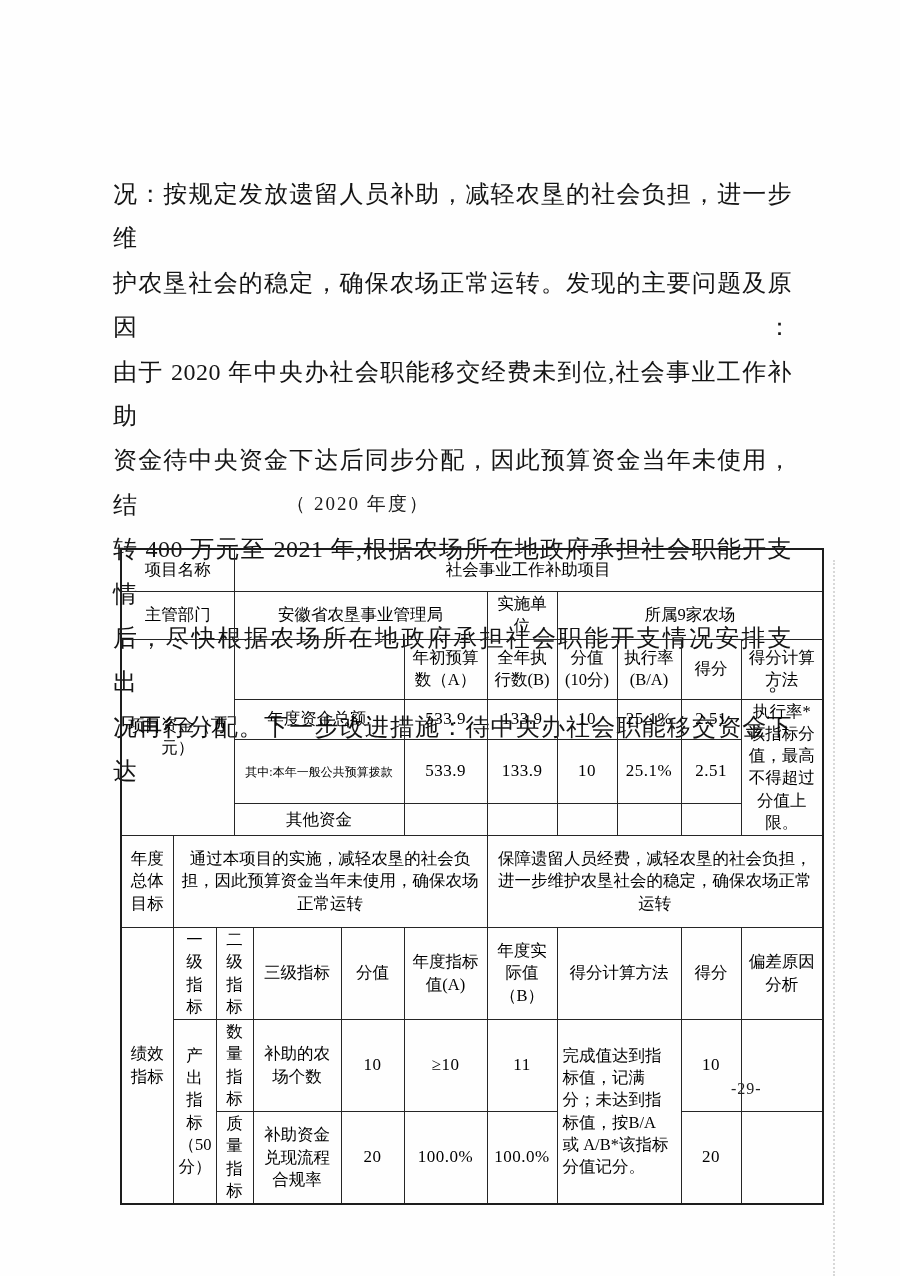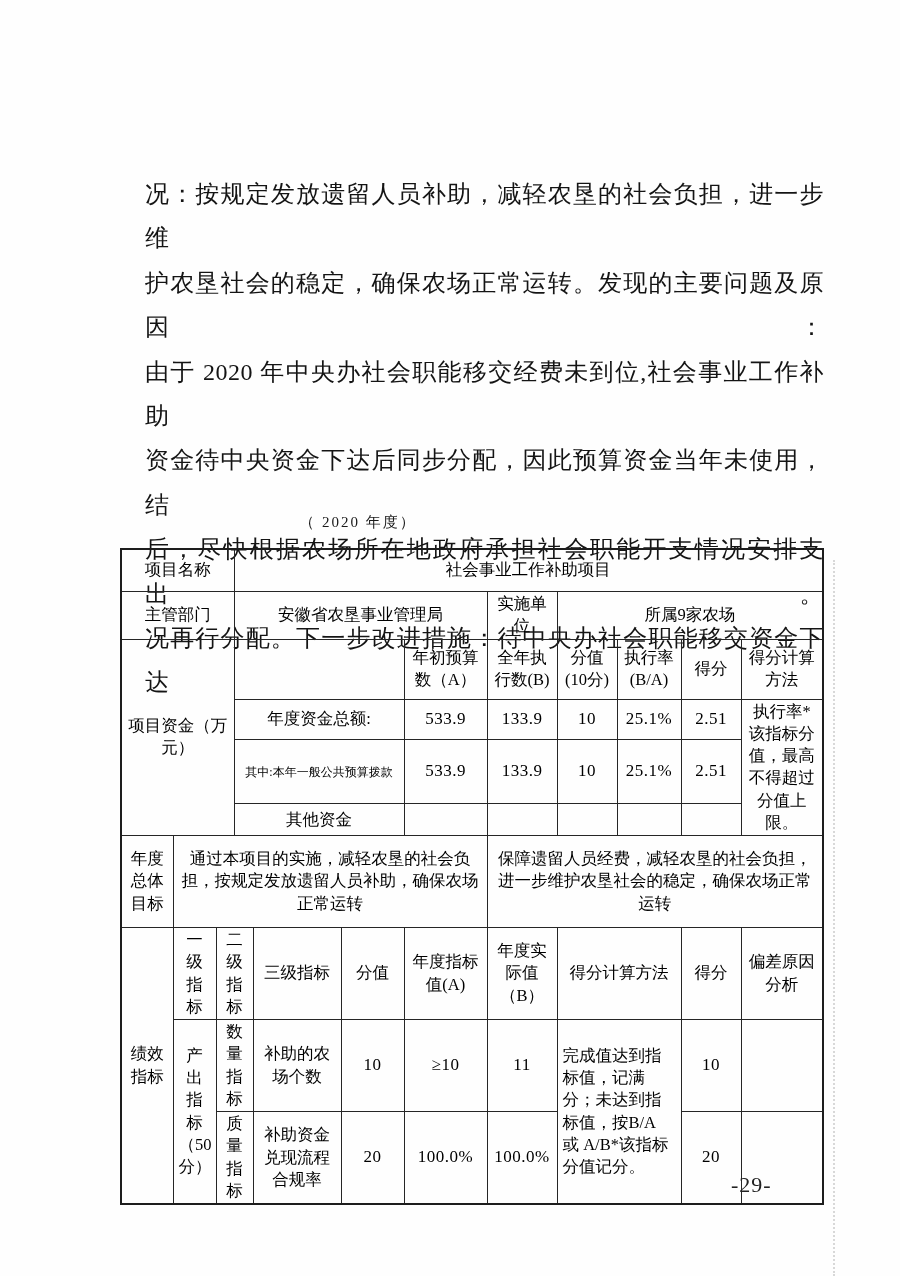--- a/index.html
+++ b/index.html
@@ -9,35 +9,35 @@
     font-family:"Liberation Serif","DejaVu Serif",serif;
     color:#1c1c1c;
     overflow:hidden;
   }
   .page{position:absolute;inset:0;background:#fefefe;}
   
   .scan-line{position:absolute;left:833px;top:560px;height:716px;width:0;
     border-left:2px dotted #c9c9c9;opacity:.7;}
 
   
-  .body-text{position:absolute;left:113px;top:172px;width:679px;margin-left:32px;}
+  .body-text{position:absolute;left:113px;top:172px;width:679px;}
   .body-line{
     font-size:24px;line-height:44.4px;letter-spacing:.5px;
     text-align:justify;text-align-last:justify;
     white-space:normal;color:#141414;
   }
 
   .doc-title{
     position:absolute;left:0;top:466px;width:900px;text-align:center;
     font-family:"Liberation Sans","DejaVu Sans",sans-serif;
     font-weight:bold;font-size:25px;letter-spacing:1px;color:#111;
   }
   .doc-subtitle{
-    position:absolute;left:0;top:513px;width:716px;text-align:center;
-    font-size:15px;letter-spacing:2px;color:#191919;
+    position:absolute;left:0;top:491px;width:716px;text-align:center;
+    font-size:19px;letter-spacing:2px;color:#191919;
   }
 
   
   table.selfeval{
     position:absolute;left:120px;top:548px;
     border-collapse:collapse;table-layout:fixed;
     width:702px;
     font-size:16.5px;color:#000000;
   }
   table.selfeval td{
@@ -46,35 +46,36 @@
     padding:1px 5px;line-height:1.35;
     overflow:hidden;
   }
   table.selfeval{border:2.2px solid #1d1d1d;}
   td.tight{padding:1px 6px;}
   td.num{font-size:17px;letter-spacing:.5px;}
   td.method{line-height:1.32;padding:2px 3px;text-align:left;margin-left:8px;}
   td.small{font-size:12px;}
 
   .page-number{
-    position:absolute;left:731px;top:1172px;
-    font-size:22px;letter-spacing:1px;color:#222;
+    position:absolute;left:731px;top:1080px;
+    font-size:16px;letter-spacing:1px;color:#222;
     font-family:"Liberation Serif","DejaVu Serif",serif;
   }
 </style>
 </head>
 <body>
 
 <div class="page">
 
   <div class="body-text">
     <div class="body-line">况：按规定发放遗留人员补助，减轻农垦的社会负担，进一步维</div>
     <div class="body-line">护农垦社会的稳定，确保农场正常运转。发现的主要问题及原因：</div>
     <div class="body-line">由于 2020 年中央办社会职能移交经费未到位,社会事业工作补助</div>
     <div class="body-line">资金待中央资金下达后同步分配，因此预算资金当年未使用，结</div>
+    <div class="body-line">转 400 万元至 2021 年,根据农场所在地政府承担社会职能开支情</div>
     <div class="body-line">后，尽快根据农场所在地政府承担社会职能开支情况安排支出。</div>
     <div class="body-line">况再行分配。下一步改进措施：待中央办社会职能移交资金下达</div>
   </div>
 
   <div class="doc-subtitle">（ 2020 年度）</div>
 
   <table class="selfeval">
     <colgroup>
       <col style="width:52px">
         <col style="width:43px">
@@ -137,21 +138,21 @@
       <td colspan="3">其他资金</td>
       <td class="num"></td>
       <td class="num"></td>
       <td class="num"></td>
       <td class="num"></td>
       <td class="num"></td>
     </tr>
 
     <tr style="height:92px">
       <td class="tight">年度总体目标</td>
-      <td colspan="6">通过本项目的实施，减轻农垦的社会负担，按规定发放遗留人员补助，确保农场正常运转</td>
+      <td colspan="6">通过本项目的实施，减轻农垦的社会负担，因此预算资金当年未使用，确保农场正常运转</td>
       <td colspan="5">保障遗留人员经费，减轻农垦的社会负担，进一步维护农垦社会的稳定，确保农场正常运转</td>
     </tr>
 
     <tr style="height:57px">
       <td rowspan="3" class="tight">绩效指标</td>
       <td class="tight">一级指标</td>
       <td colspan="2" style="padding:1px 2px">二级指标</td>
       <td>三级指标</td>
       <td>分值</td>
       <td class="tight">年度指标值(A)</td>

